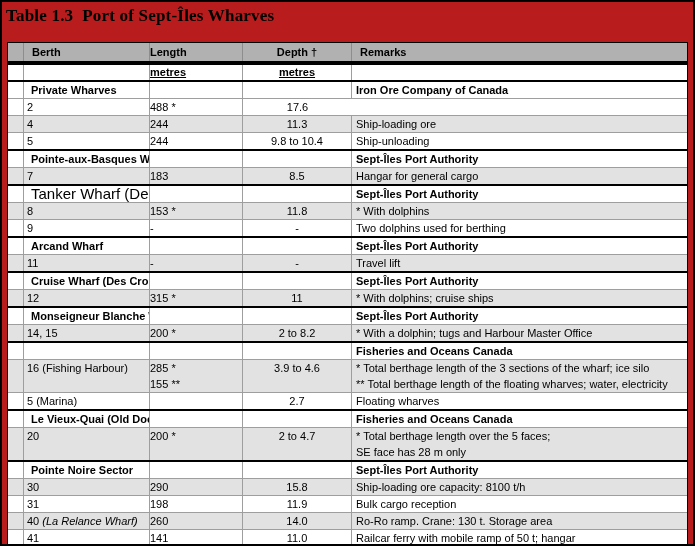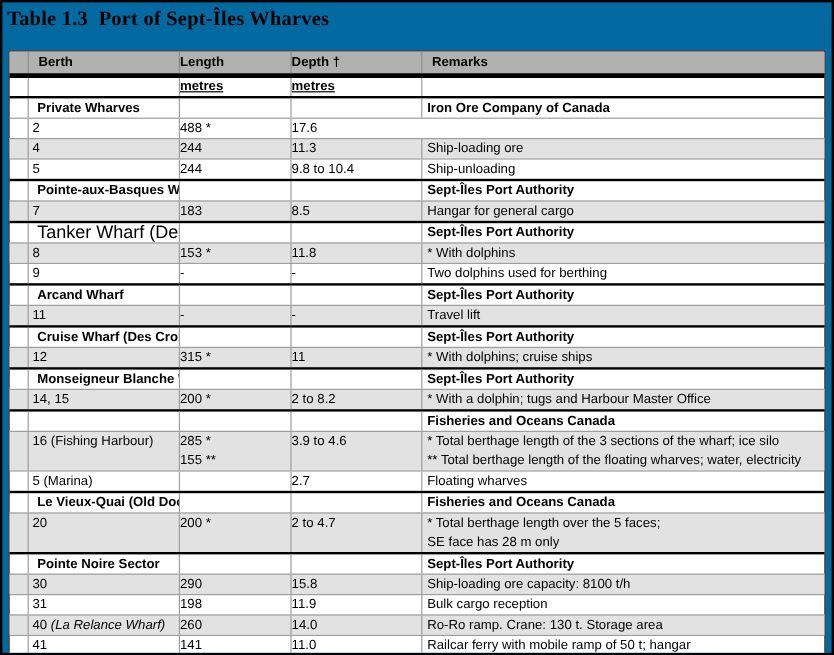--- a/index.html
+++ b/index.html
@@ -1,38 +1,38 @@
 <!DOCTYPE html>
 <html><head>
 <meta charset="utf-8">
 <style>
   html,body{margin:0;padding:0;background:#888;}
   .page{
-    width:695px;height:546px;box-sizing:border-box;background:#0369a1;
+    width:695px;height:546px;box-sizing:border-box;background:#b91c1c;
     border:2px solid #000;position:relative;overflow:hidden;
     font-family:"Liberation Sans",sans-serif;color:#000;
   }
   .title{
     font-family:"Liberation Serif",serif;font-weight:bold;font-size:17px;
     padding:4px 0 0 4px;height:40px;box-sizing:border-box;white-space:pre;
     letter-spacing:.2px;
   }
   .tbl{
     margin:0 5px;border:1px solid #000;background:#fff;
   }
   .row{display:flex;border-top:1px solid #9e9e9e;font-size:11px;}
   .row > div{
     box-sizing:border-box;border-right:1px solid #9e9e9e;
     overflow:hidden;white-space:nowrap;line-height:16px;
   }
   .row > div:last-child{border-right:none;}
   .c0{width:16px;flex:none;}
   .c1{width:126px;flex:none;padding-left:3px;}
   .c2{width:93px;flex:none;text-align:left;}
-  .c3{width:109px;flex:none;text-align:left;}
+  .c3{width:109px;flex:none;text-align:center;}
   .c4{flex:1;padding-left:4px;}
   .line{line-height:16px;}
   .header-row{background:#b1b1b1;font-weight:bold;border-top:none;}
   .header-row > div{line-height:18px;border-right:1px solid #8d8d8d;}
   .header-row .c1,.header-row .c4{padding-left:8px;}
   .units-row{border-top:4px solid #000;font-weight:bold;}
   .units-row > div{line-height:15px;text-decoration:underline;}
   .section{border-top:2px solid #000;font-weight:bold;}
   .section .c1{padding-left:7px;}
   .section-small .c1{font-weight:normal;font-size:15px;}

